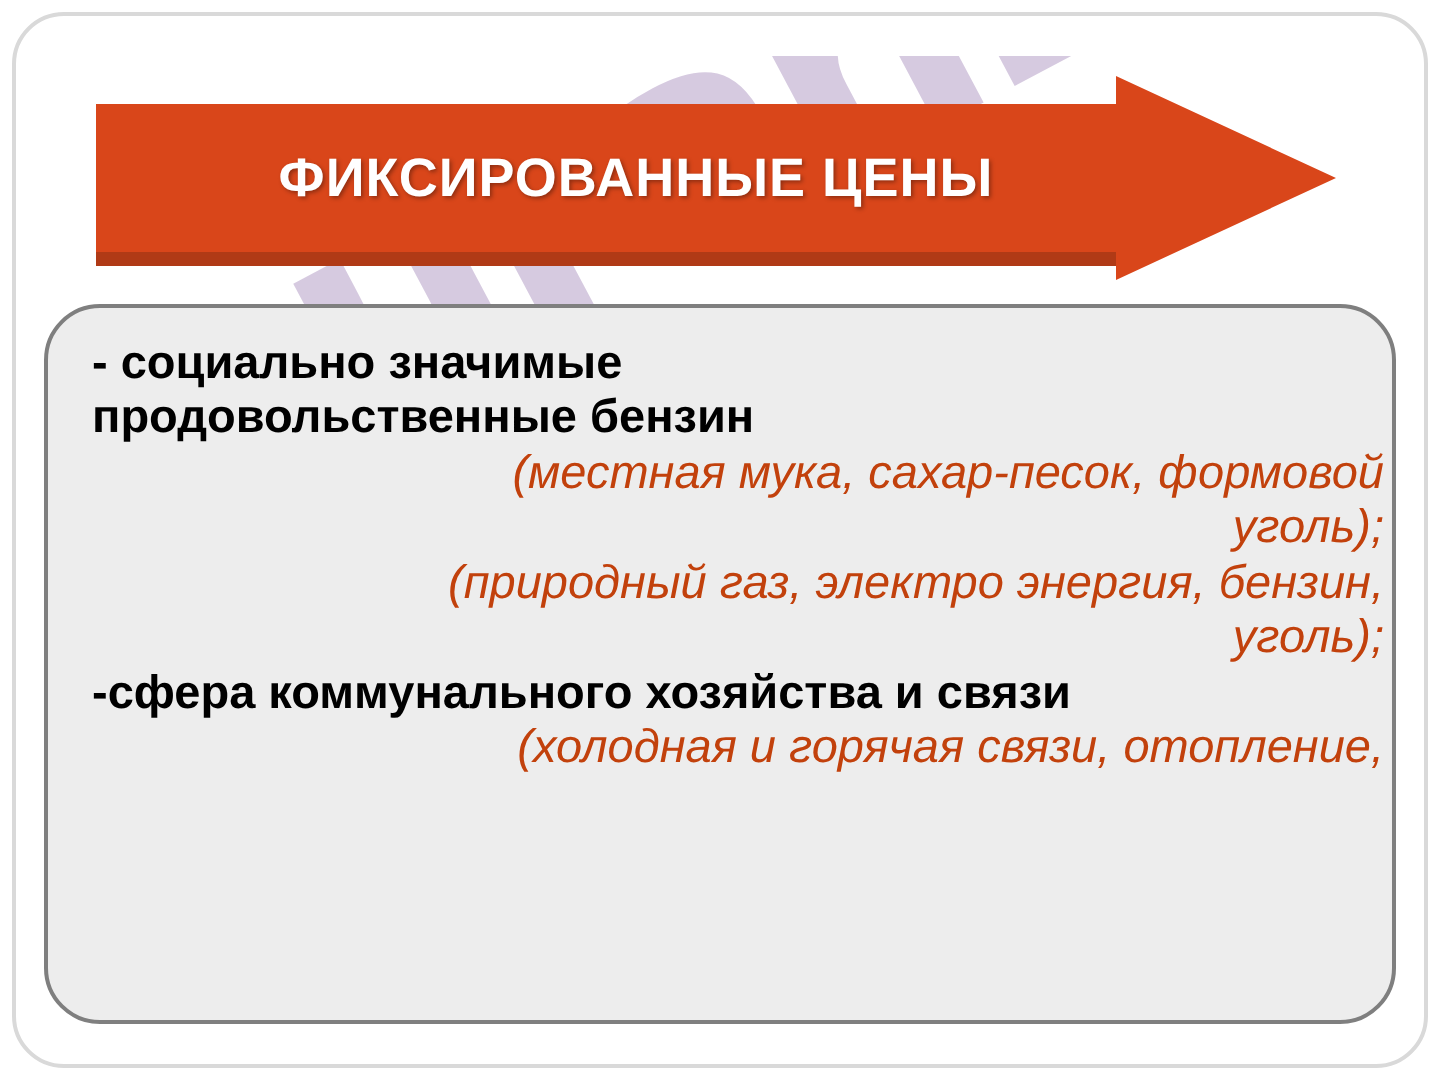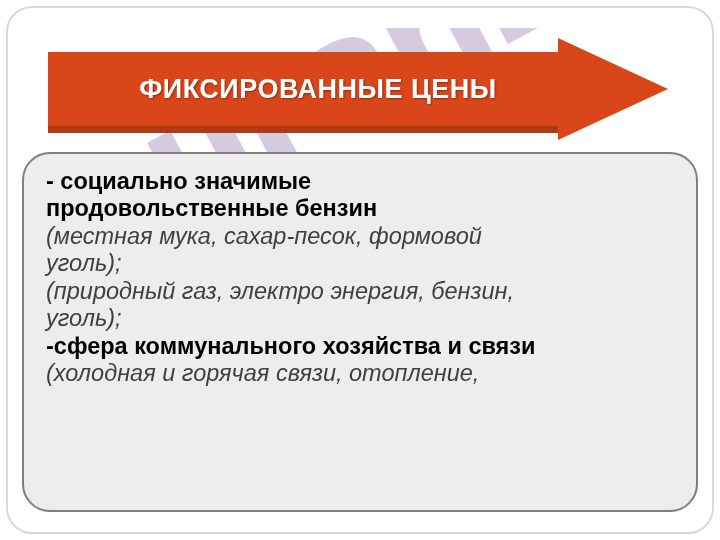--- a/index.html
+++ b/index.html
@@ -104,22 +104,23 @@
     line-height: 1.17;
     color: #000000;
     margin: 0;
   }
   .line.bold {
     font-weight: bold;
     color: #000000;
   }
   .line.italic-red {
     font-style: italic;
-    color: #404040;
+    color: #c2410c;
     font-weight: normal;
+    text-align: right;
   }
 </style>
 </head>
 <body>
 
 <div class="slide">
   <div class="slide-frame"></div>
 
   <div class="watermark">
     <div class="watermark-text">uran24</div>

